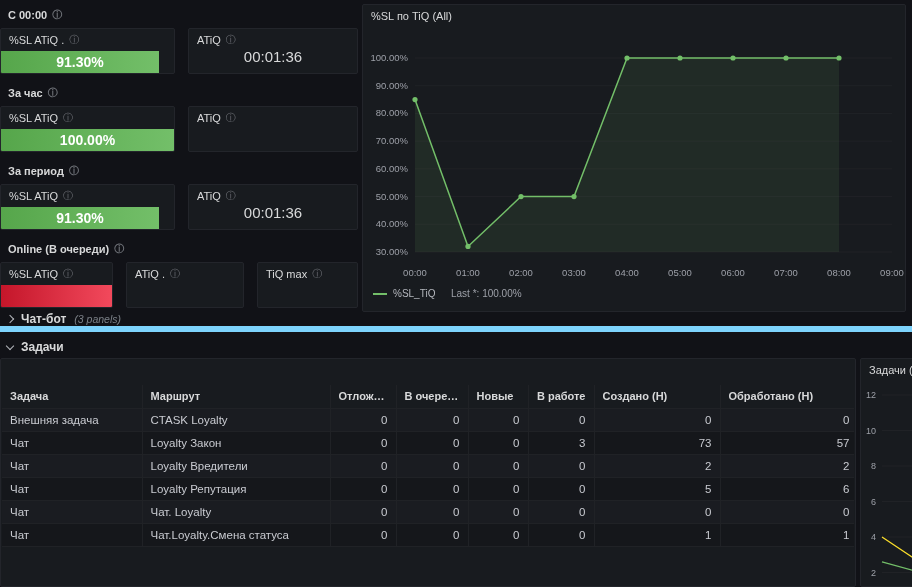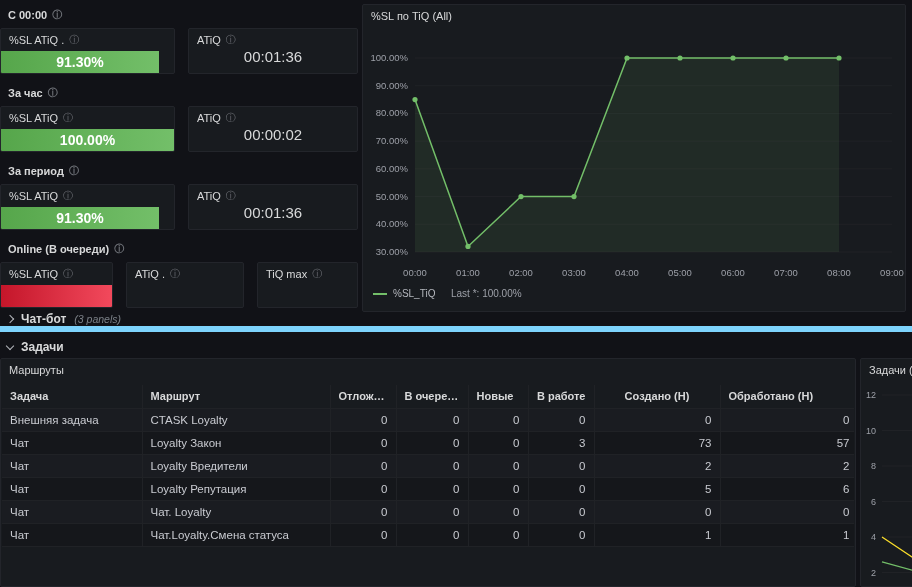--- a/index.html
+++ b/index.html
@@ -85,21 +85,20 @@
             <span>%SL ATiQ</span>
             <span class="info-icon">ⓘ</span>
           </div>
           <div class="bar green" style="width: 100%;">100.00%</div>
         </div>
         <div class="panel">
           <div class="panel-title">
             <span>ATiQ</span>
             <span class="info-icon">ⓘ</span>
           </div>
-          <div class="stat-value">00:00:02</div>
         </div>
       </div>
       <div class="group-header">
         <span>За период</span>
         <span class="info-icon">ⓘ</span>
       </div>
       <div class="panel-row cols-2">
         <div class="panel">
           <div class="panel-title">
             <span>%SL ATiQ</span>
@@ -199,44 +198,41 @@
     <span>Чат-бот</span>
     <span class="row-note">(3 panels)</span>
   </div>
 
   <div class="row-header" style="top:337px">
     <span class="chev down"></span>
     <span>Задачи</span>
   </div>
 
   <div class="panel table-panel">
-    <div class="panel-title">
-      <span>Маршруты</span>
-    </div>
     <div class="table-wrap">
       <table>
         <colgroup>
           <col style="width:140px">
             <col style="width:188px">
             <col style="width:66px">
             <col style="width:72px">
           <col style="width:60px">
             <col style="width:66px">
             <col style="width:126px">
             <col style="width:138px">
         </colgroup>
         <thead>
             <tr id="tableHeadRow">
               <th>Задача</th>
               <th>Маршрут</th>
               <th style="text-align: right;">Отложены</th>
               <th style="text-align: left;">В очереди</th>
               <th style="text-align: left;">Новые</th>
               <th style="text-align: right;">В работе</th>
-              <th style="text-align: center;">Создано (Н)</th>
+              <th style="text-align: left;">Создано (Н)</th>
               <th style="text-align: left;">Обработано (Н)</th>
             </tr>
           </thead>
         <tbody id="tableBody">
             <tr>
               <td>Внешняя задача</td>
               <td>CTASK Loyalty</td>
               <td style="text-align: right;">0</td>
               <td style="text-align: right;">0</td>
               <td style="text-align: right;">0</td>

